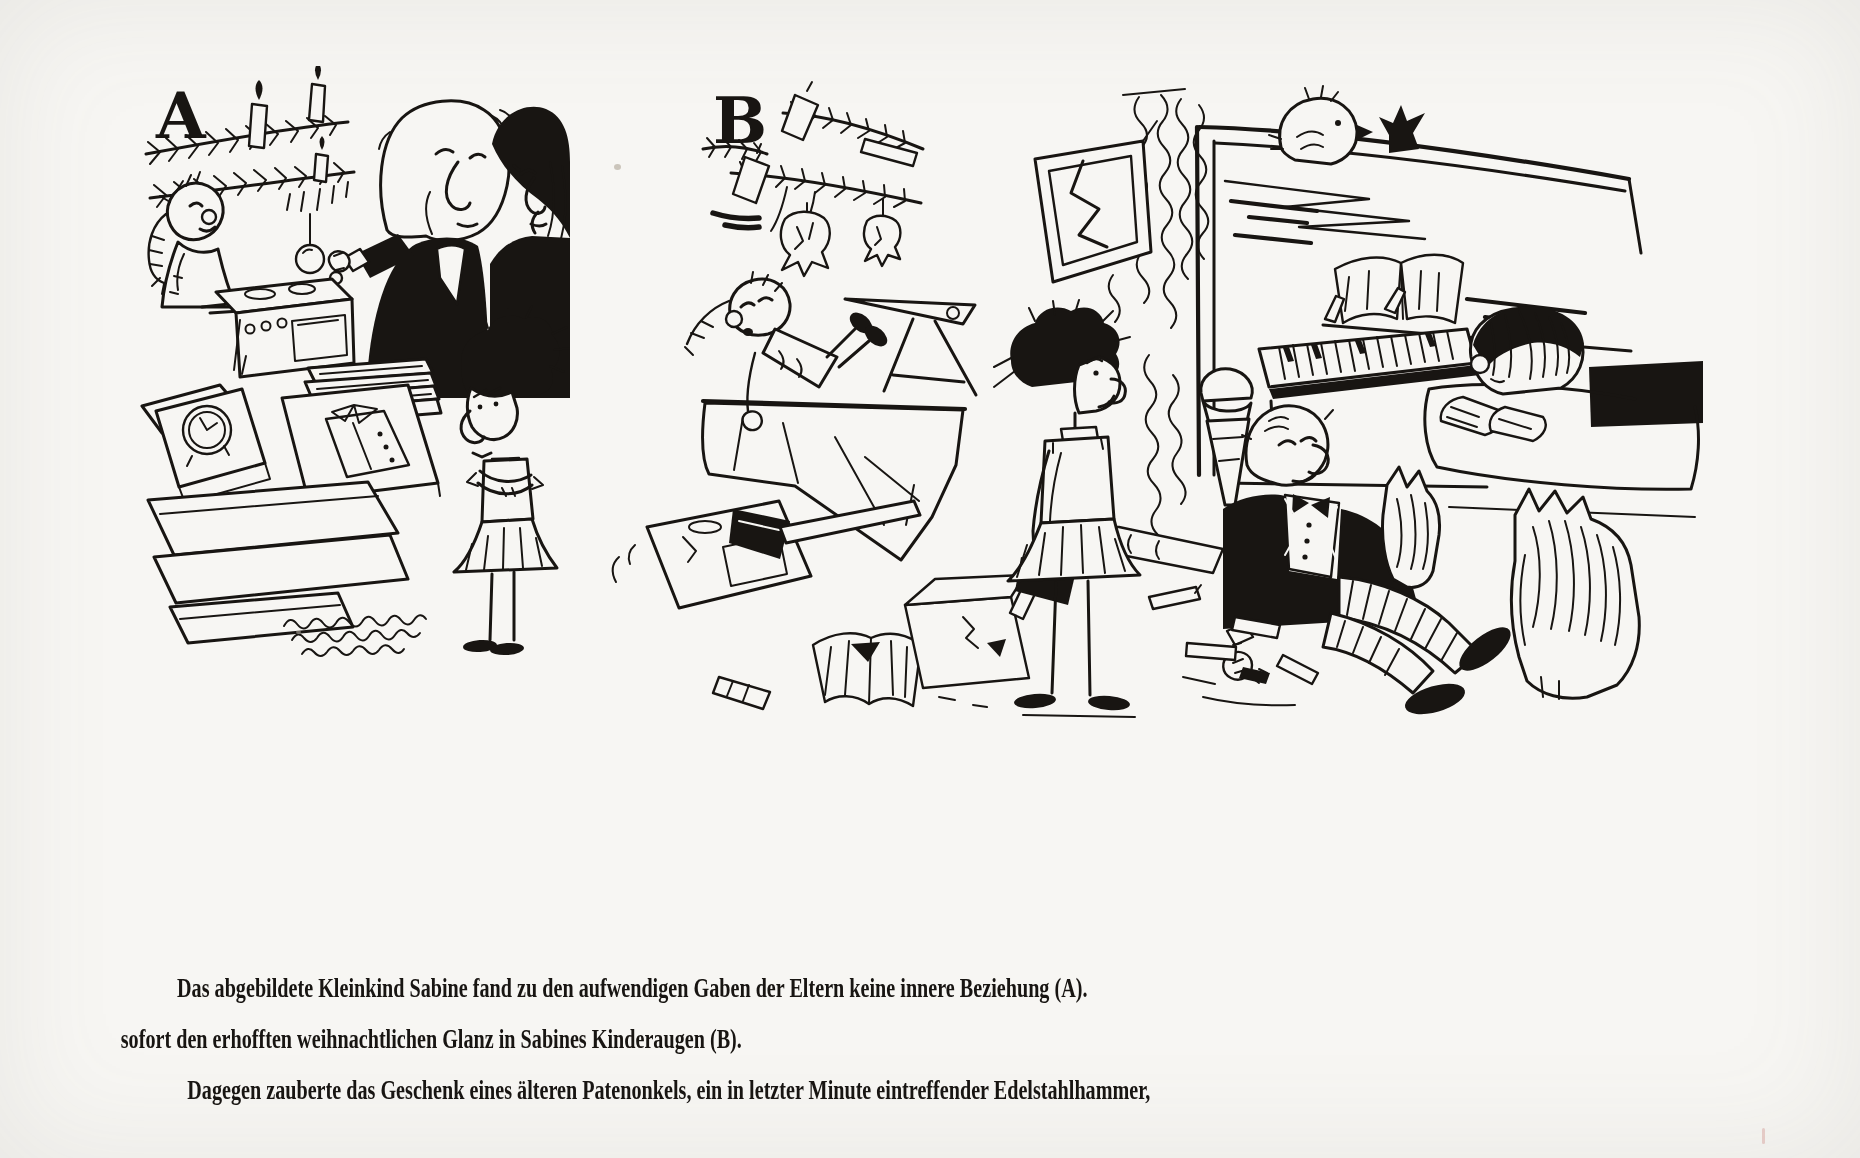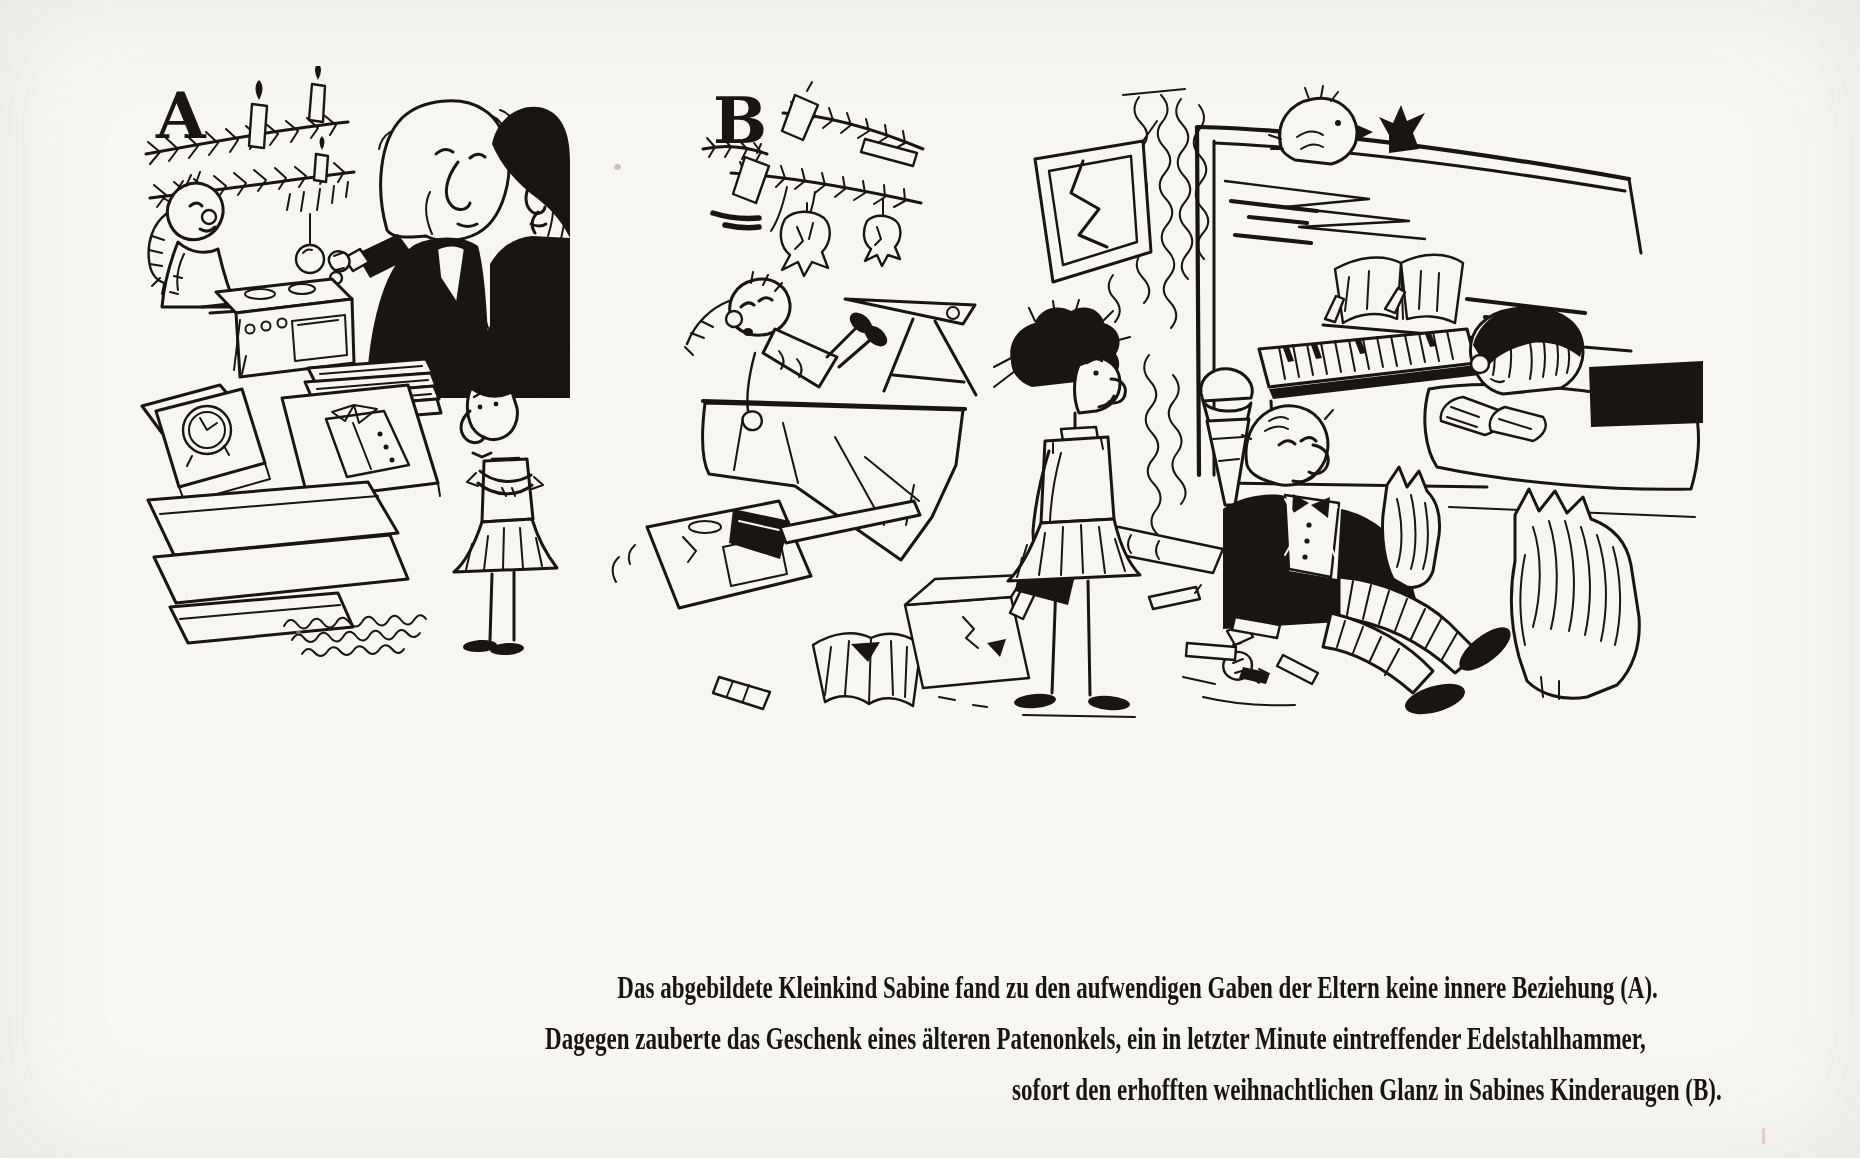--- a/index.html
+++ b/index.html
@@ -12,22 +12,22 @@
   svg.panel{position:absolute;}
   #panelA{left:140px;top:66px;}
   #panelB{left:583px;top:55px;}
   .st{fill:none;stroke:var(--ink);stroke-width:3;stroke-linecap:round;stroke-linejoin:round;}
   .s2{stroke-width:2;} .s25{stroke-width:2.4;} .s4{stroke-width:4.2;} .s5{stroke-width:5.5;}
   .fl{fill:var(--ink);stroke:none;}
   .wh{fill:var(--paper);stroke:var(--ink);stroke-width:3;stroke-linecap:round;stroke-linejoin:round;}
   .wh2{fill:var(--paper);stroke:var(--ink);stroke-width:2.4;stroke-linecap:round;stroke-linejoin:round;}
   .plabel{font-family:"DejaVu Serif","Liberation Serif",serif;font-weight:700;
           font-size:64px;fill:var(--ink);}
-  .caption{position:absolute;left:0;right:0;top:962px;text-align:right;color:var(--ink);
-           font-weight:700;font-size:32px;line-height:51px;padding-left:12px;}
+  .caption{position:absolute;left:0;right:0;top:962px;text-align:left;color:var(--ink);
+           font-weight:700;font-size:28px;line-height:51px;}
   .cap-line{display:inline-block;transform:scaleX(.72);transform-origin:50% 50%;white-space:nowrap;}
   .speck{position:absolute;border-radius:50%;}
   #speck1{left:614px;top:164px;width:7px;height:6px;background:#b4ab9c;opacity:.65;}
   #speck2{left:1762px;top:1128px;width:3px;height:16px;background:#d9aba6;opacity:.55;border-radius:2px;}
   #speck3{left:296px;top:630px;width:5px;height:4px;background:#c9c4b8;opacity:.5;}
 </style>
 </head>
 <body>
 
 <div class="page">
@@ -428,23 +428,23 @@
         <path class="st s2" d="M612,538 l6,-8 M650,590 l8,-2"></path>
       </g>
     </svg>
   </div>
 
   <div class="caption">
     <div>
       <span class="cap-line">Das abgebildete Kleinkind Sabine fand zu den aufwendigen Gaben der Eltern keine innere Beziehung (A).</span>
     </div>
     <div>
-      <span class="cap-line">Dagegen zauberte das Geschenk eines älteren Patenonkels, ein in letzter Minute eintreffender Edelstahlhammer,</span>
+      <span class="cap-line">sofort den erhofften weihnachtlichen Glanz in Sabines Kinderaugen (B).</span>
     </div>
     <div>
-      <span class="cap-line">sofort den erhofften weihnachtlichen Glanz in Sabines Kinderaugen (B).</span>
+      <span class="cap-line">Dagegen zauberte das Geschenk eines älteren Patenonkels, ein in letzter Minute eintreffender Edelstahlhammer,</span>
     </div>
   </div>
 
   <div class="speck" id="speck1"></div>
   <div class="speck" id="speck2"></div>
   <div class="speck" id="speck3"></div>
 </div>
 
 </body></html>

